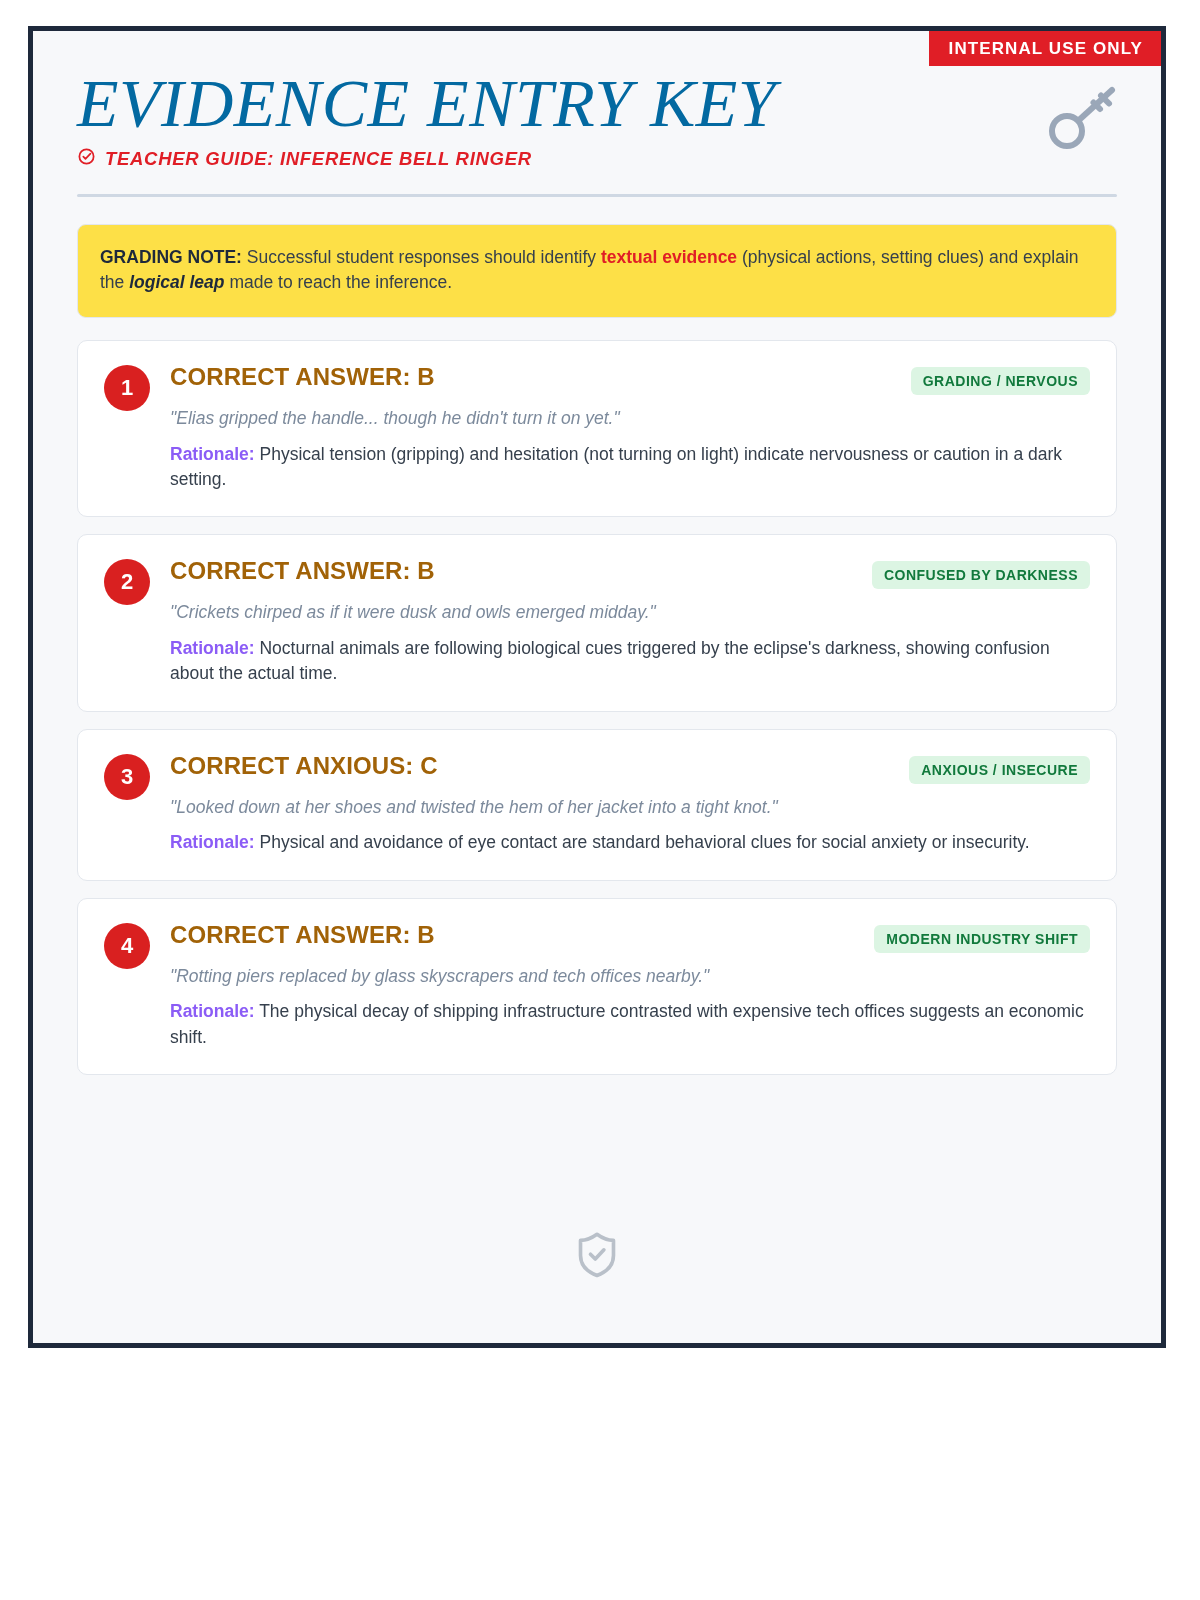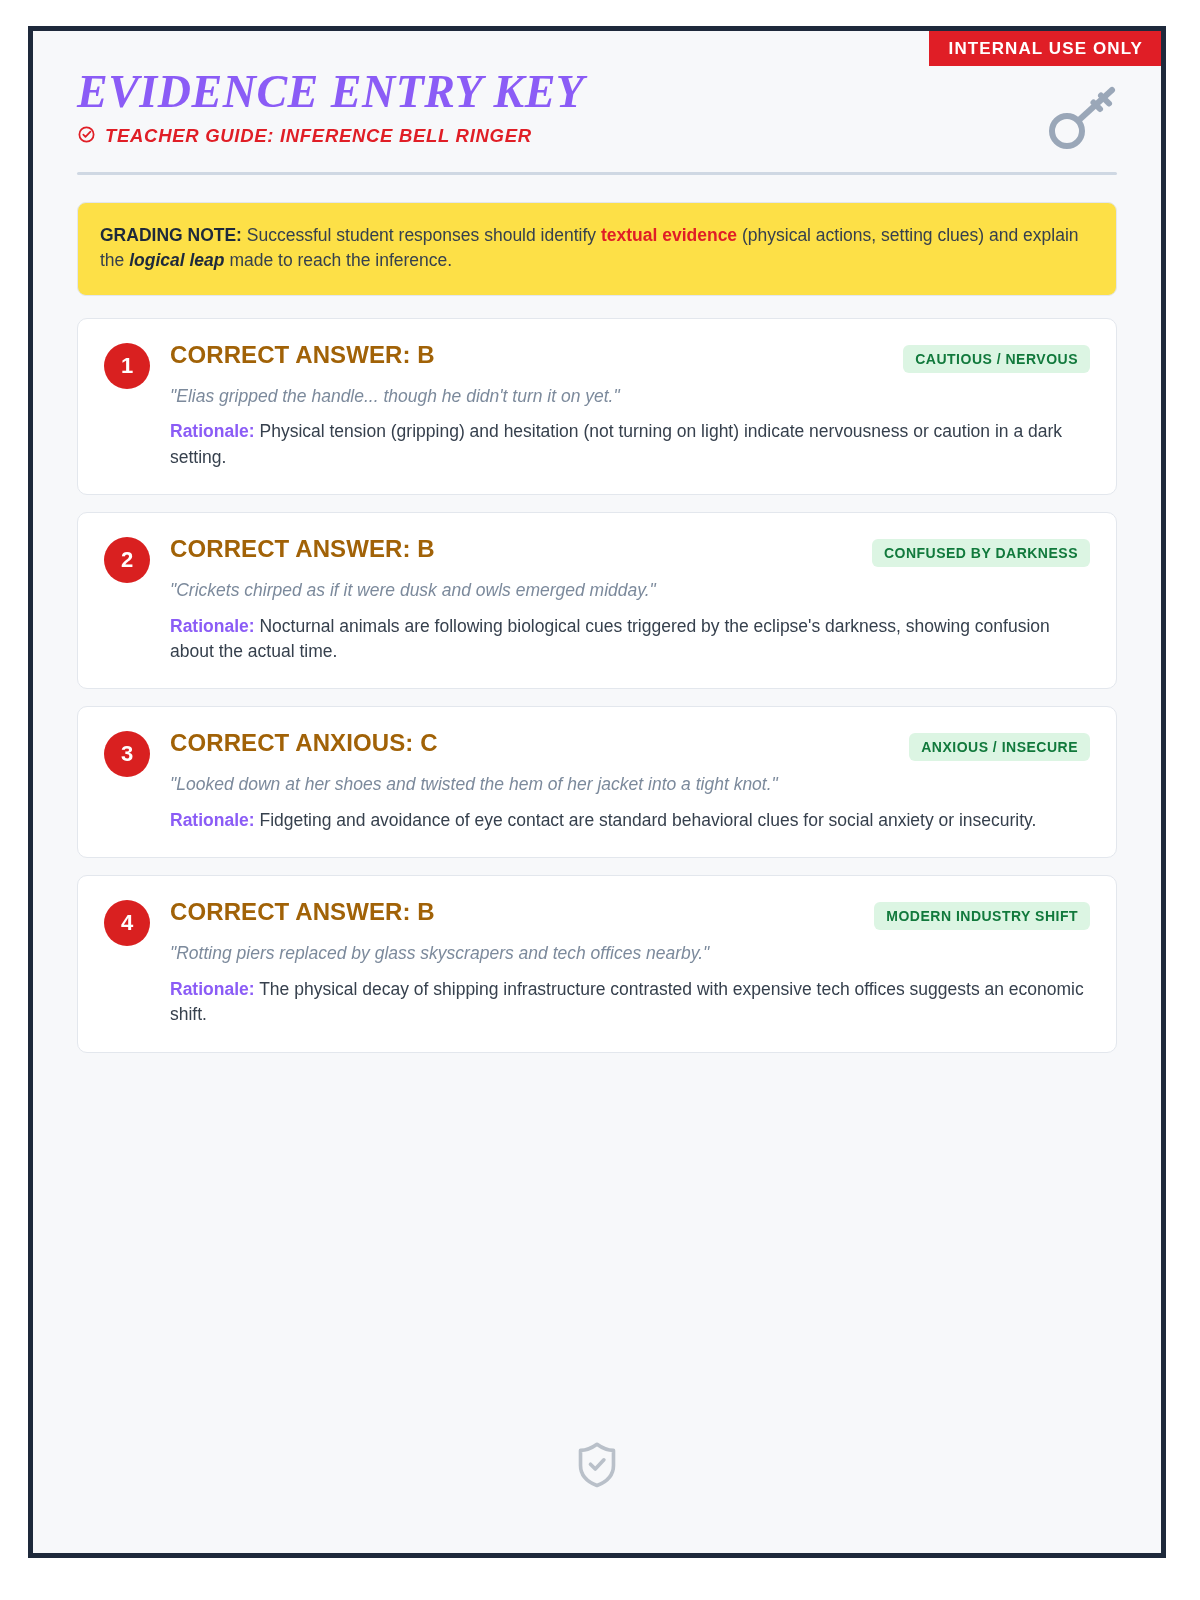--- a/index.html
+++ b/index.html
@@ -13,21 +13,21 @@
     height: 1600px;
     font-family: "Liberation Sans", sans-serif;
     -webkit-font-smoothing: antialiased;
   }
 
   .page {
     position: absolute;
     left: 28px;
     top: 26px;
     width: 1138px;
-    height: 1532px;
+    height: 1322px;
     background: #f7f8fa;
     border: 5px solid #1e293b;
     box-sizing: border-box;
     overflow: hidden;
   }
 
   
   .ribbon {
     position: absolute;
     top: 0;
@@ -43,24 +43,24 @@
   }
 
   
   .header {
     position: relative;
     padding: 38px 44px 0 44px;
   }
   .title {
     font-family: "Liberation Serif", serif;
     font-style: italic;
-    font-weight: bold;
-    font-size: 46px;
+    font-weight: normal;
+    font-size: 68px;
     line-height: 1.02;
-    color: #8b5cf6;
+    color: #0369a1;
     letter-spacing: 0.5px;
     margin: 0;
   }
   .subtitle-row {
     display: flex;
     align-items: center;
     gap: 9px;
     margin-top: 9px;
   }
   .subtitle {
@@ -222,21 +222,21 @@
     <div class="note-text"><span class="note-label">GRADING NOTE:</span><span> Successful student responses should identify </span><span class="note-hl">textual evidence</span><span> (physical actions, setting clues) and explain the </span><span class="note-em">logical leap</span><span> made to reach the inference.</span></div>
   </div>
 
   <div class="cards">
 
     <div class="card">
       <div class="num-badge">1</div>
       <div class="card-body">
         <div class="card-top">
           <div class="answer-heading">CORRECT ANSWER: B</div>
-          <div class="tag">CAUTIOUS / NERVOUS</div>
+          <div class="tag">GRADING / NERVOUS</div>
         </div>
         <div class="quote">"Elias gripped the handle... though he didn't turn it on yet."</div>
         <div class="rationale"><span class="rationale-label">Rationale:</span><span> Physical tension (gripping) and hesitation (not turning on light) indicate nervousness or caution in a dark setting.</span></div>
       </div>
     </div>
 
     <div class="card">
       <div class="num-badge">2</div>
       <div class="card-body">
         <div class="card-top">
@@ -249,21 +249,21 @@
     </div>
 
     <div class="card">
       <div class="num-badge">3</div>
       <div class="card-body">
         <div class="card-top">
           <div class="answer-heading">CORRECT ANXIOUS: C</div>
           <div class="tag">ANXIOUS / INSECURE</div>
         </div>
         <div class="quote">"Looked down at her shoes and twisted the hem of her jacket into a tight knot."</div>
-        <div class="rationale"><span class="rationale-label">Rationale:</span><span> Fidgeting and avoidance of eye contact are standard behavioral clues for social anxiety or insecurity.</span></div>
+        <div class="rationale"><span class="rationale-label">Rationale:</span><span> Physical and avoidance of eye contact are standard behavioral clues for social anxiety or insecurity.</span></div>
       </div>
     </div>
 
     <div class="card">
       <div class="num-badge">4</div>
       <div class="card-body">
         <div class="card-top">
           <div class="answer-heading">CORRECT ANSWER: B</div>
           <div class="tag">MODERN INDUSTRY SHIFT</div>
         </div>

